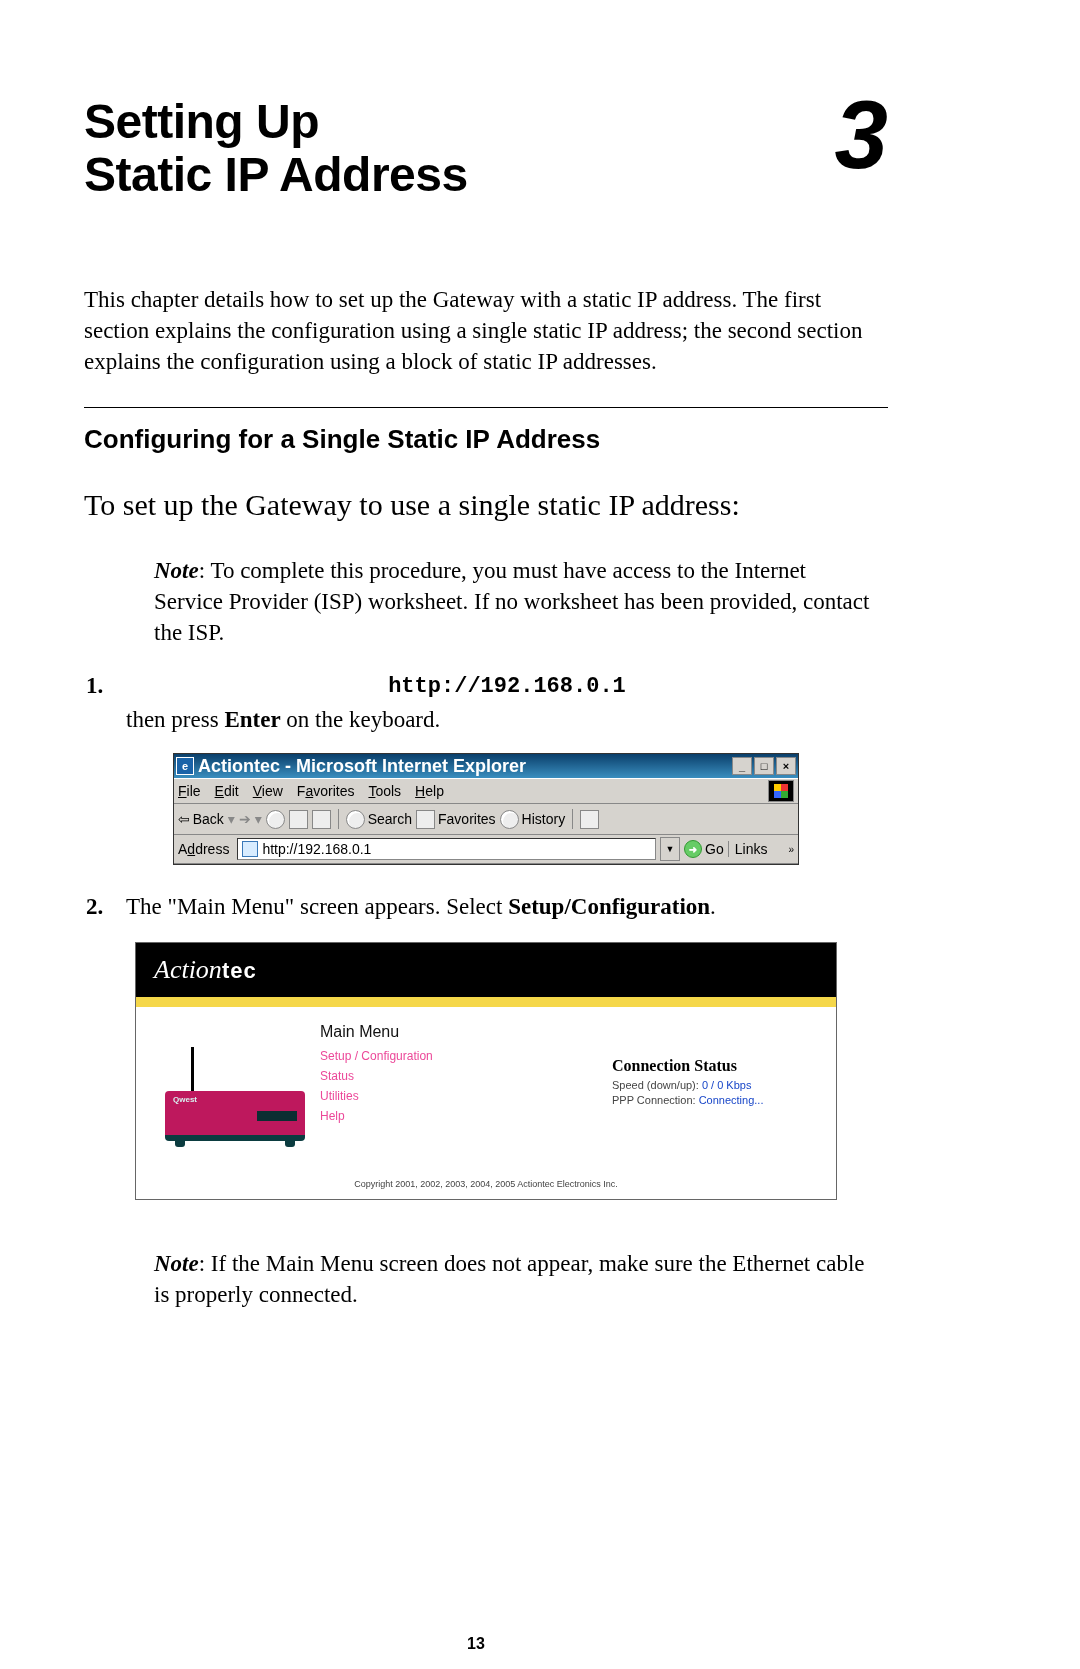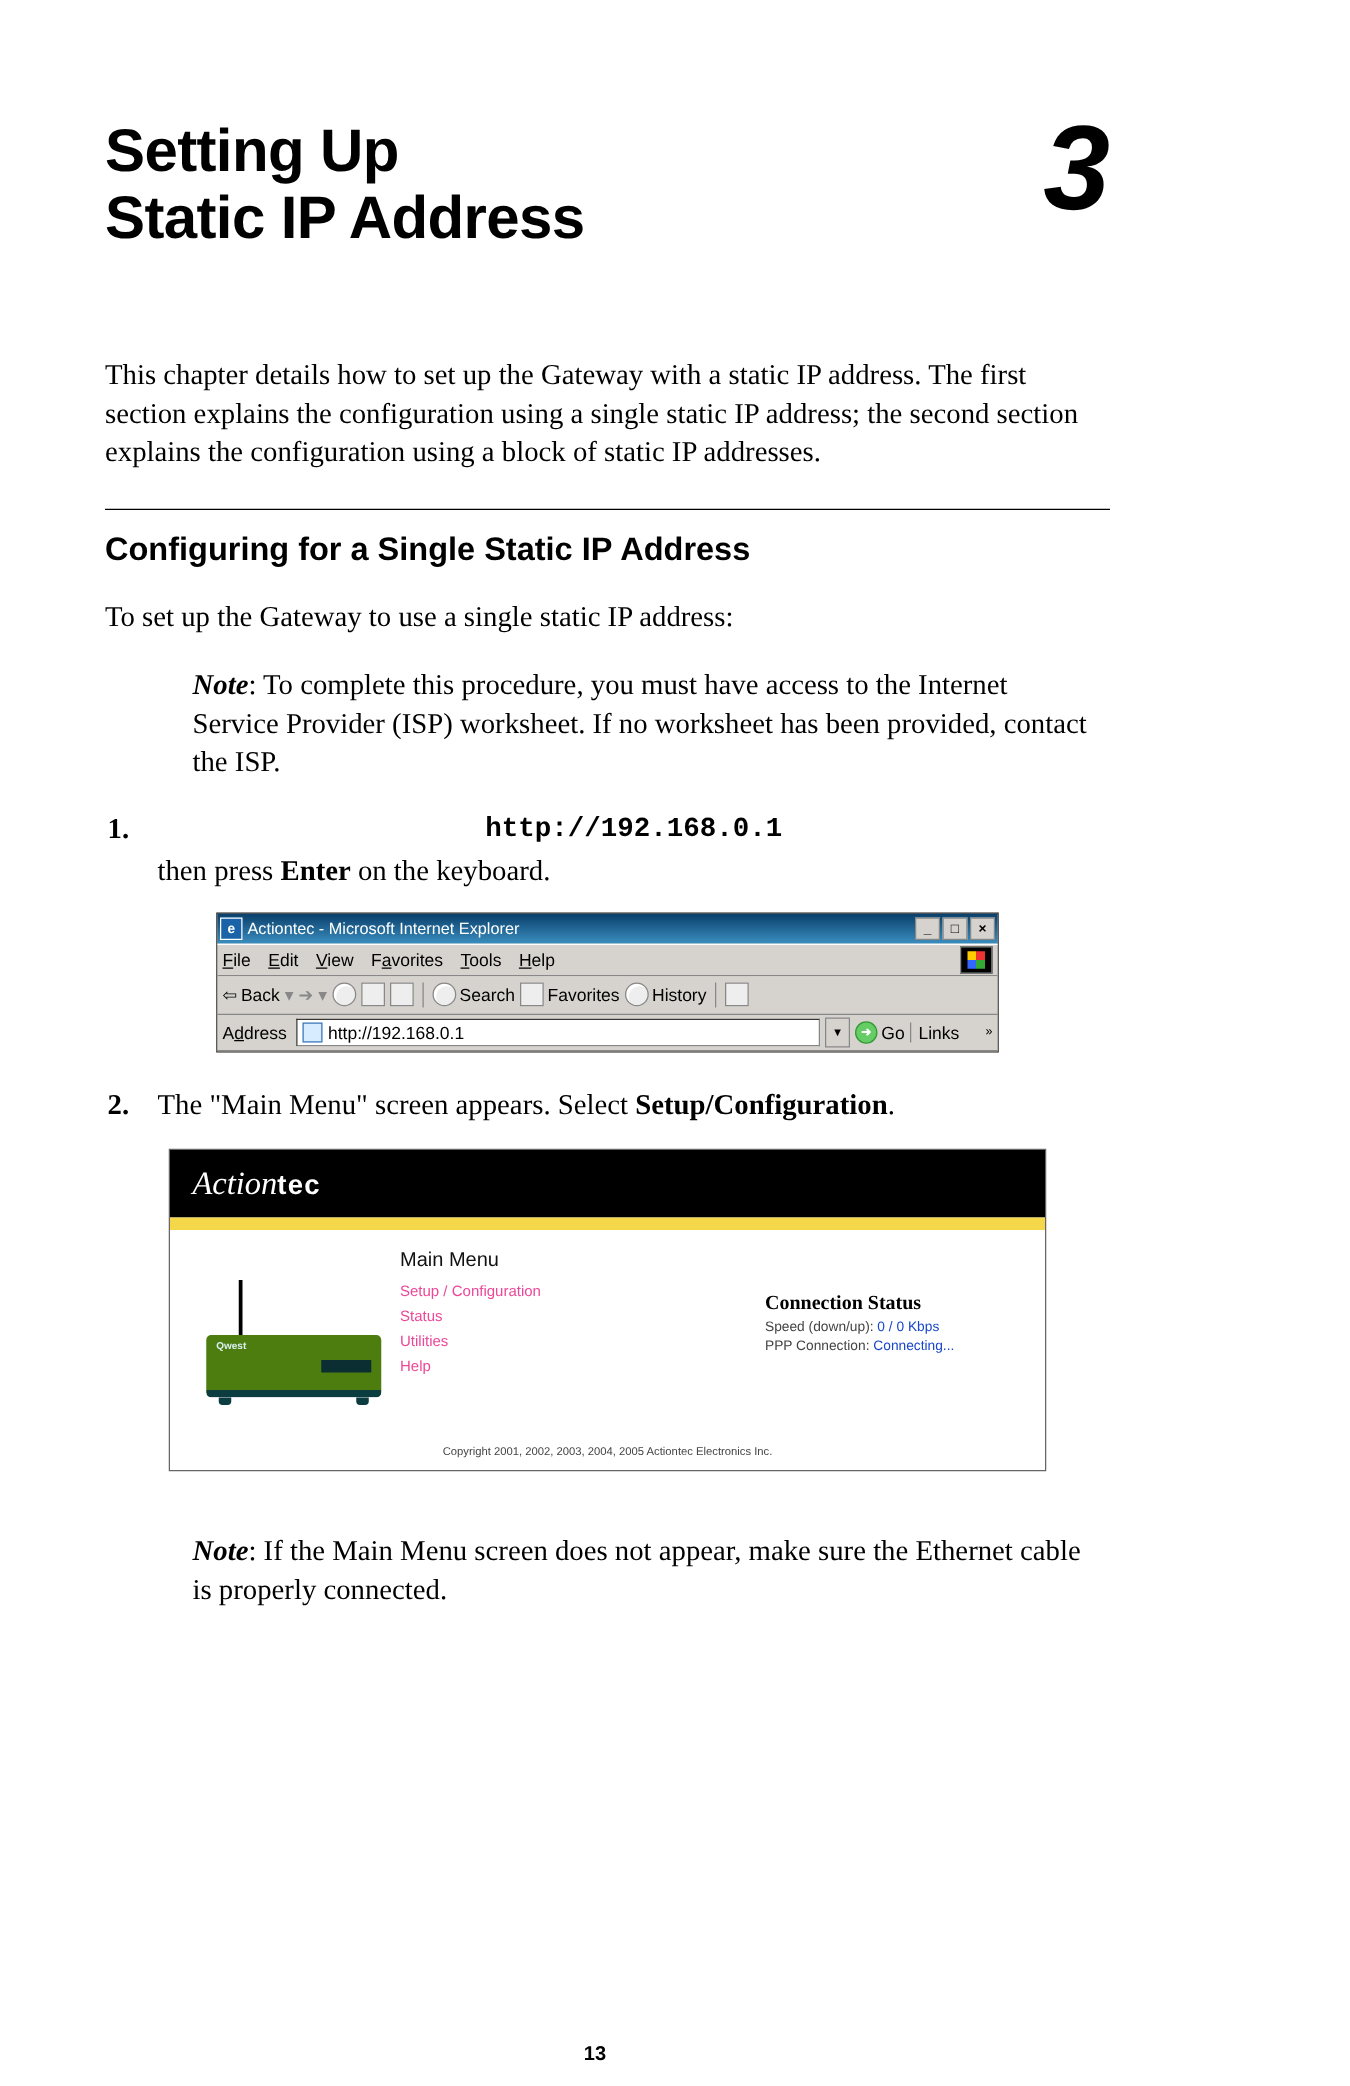--- a/index.html
+++ b/index.html
@@ -47,21 +47,21 @@
     border-top: 1px solid #000;
     margin: 30px 0 16px 0;
   }
   .section-title {
     font-family: "Myriad Pro", "Segoe UI", "Helvetica Neue", Arial, sans-serif;
     font-weight: 700;
     font-size: 26px;
     margin: 0 0 6px 0;
   }
   .body {
-    font-size: 23px;
+    font-size: 30px;
     line-height: 1.35;
   }
   .note-block {
     margin: 22px 0 22px 70px;
     width: 720px;
     font-size: 23px;
     line-height: 1.35;
   }
   .note-label {
     font-style: italic;
@@ -106,21 +106,21 @@
     color: #fff;
     display: flex;
     align-items: center;
     height: 24px;
     padding: 0 2px;
   }
   .ie-eicon {
     width: 16px; height: 16px; background:#1a63a8; border:1px solid #fff; margin-right:4px;
     font-size:11px; color:#fff; display:flex;align-items:center;justify-content:center;font-weight:700;
   }
-  .ie-title-text { flex: 1; font-weight: normal; font-size: 13px; }
+  .ie-title-text { flex: 1; font-weight: bold; font-size: 18px; }
   .ie-winbtn { width:18px;height:16px;background:#d6d3ce;color:#000;border:1px solid #888;margin-left:2px;display:flex;align-items:center;justify-content:center;font-size:11px;font-weight:700; }
   .ie-menubar {
     background:#d6d3ce;
     border-top:1px solid #fff;
     border-bottom:1px solid #888;
     display:flex;
     align-items:center;
     height:24px;
     padding:0 4px;
   }
@@ -153,21 +153,21 @@
   }
   .atc-top{background:#000;height:54px;display:flex;align-items:center;padding:0 18px;}
   .atc-logo{color:#fff;font-size:22px;}
   .atc-logo .script{font-family:"Brush Script MT","Segoe Script",cursive;font-style:italic;font-size:26px;}
   .atc-logo .tec{font-family:Arial,sans-serif;font-weight:700;letter-spacing:1px;}
   .atc-yellow{height:10px;background:#f5d74a;}
   .atc-body{display:flex;padding:12px 14px 4px 14px;min-height:150px;}
   .atc-left{width:170px;display:flex;align-items:flex-start;justify-content:center;padding-top:28px;}
   .router{position:relative;width:140px;}
   .router-ant{width:3px;height:44px;background:#000;margin-left:26px;}
-  .router-body{width:140px;height:44px;background:#4d7c0f;border-radius:4px;border-bottom:6px solid #0b3c40;position:relative;}
+  .router-body{width:140px;height:44px;background:#be185d;border-radius:4px;border-bottom:6px solid #0b3c40;position:relative;}
   .router-brand{position:absolute;left:8px;top:4px;color:#d8f0f0;font-size:8px;font-weight:700;}
   .router-sticker{position:absolute;right:8px;top:20px;width:40px;height:10px;background:#0b2e32;}
   .router-feet{display:flex;justify-content:space-between;padding:0 10px;}
   .router-feet span{width:10px;height:6px;background:#0b3c40;border-radius:0 0 3px 3px;}
   .atc-mid{flex:1;text-align:left;}
   .atc-mm-title{font-size:16px;margin:4px 0 8px 0;color:#111;}
   .atc-link{display:block;font-size:12px;color:#ec4899;margin:6px 0;}
   .atc-right{width:210px;font-size:11px;padding-top:38px;}
   .atc-cs-title{font-family:Georgia,serif;font-weight:700;font-size:16px;margin-bottom:4px;}
   .atc-cs-row{color:#444;margin:3px 0;}

